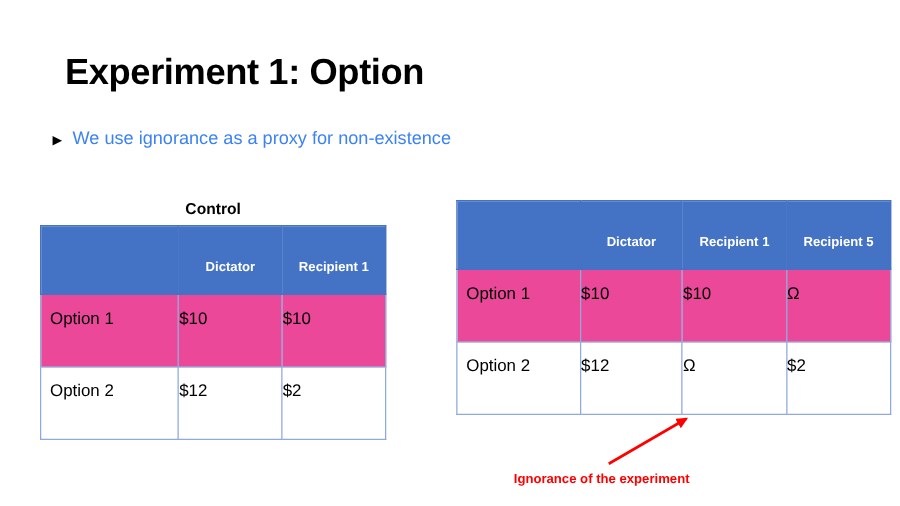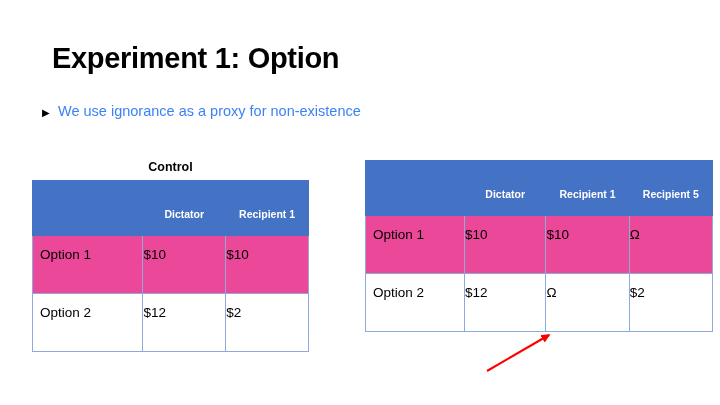--- a/index.html
+++ b/index.html
@@ -240,14 +240,15 @@
 
   <svg class="annotation-arrow" viewBox="0 0 100 55">
     <defs>
       <marker id="redhead" markerWidth="5" markerHeight="5" refX="3.6" refY="2.1" orient="auto">
         <path d="M0,0 L4.4,2.1 L0,4.2 z" fill="#FF0000"></path>
       </marker>
     </defs>
     <line x1="17" y1="46" x2="79" y2="10" stroke="#FF0000" stroke-width="2.1" marker-end="url(#redhead)"></line>
   </svg>
 
+  <div class="annotation-caption">Ignorance of the experiment</div>
 
 </div>
 
 </body></html>

